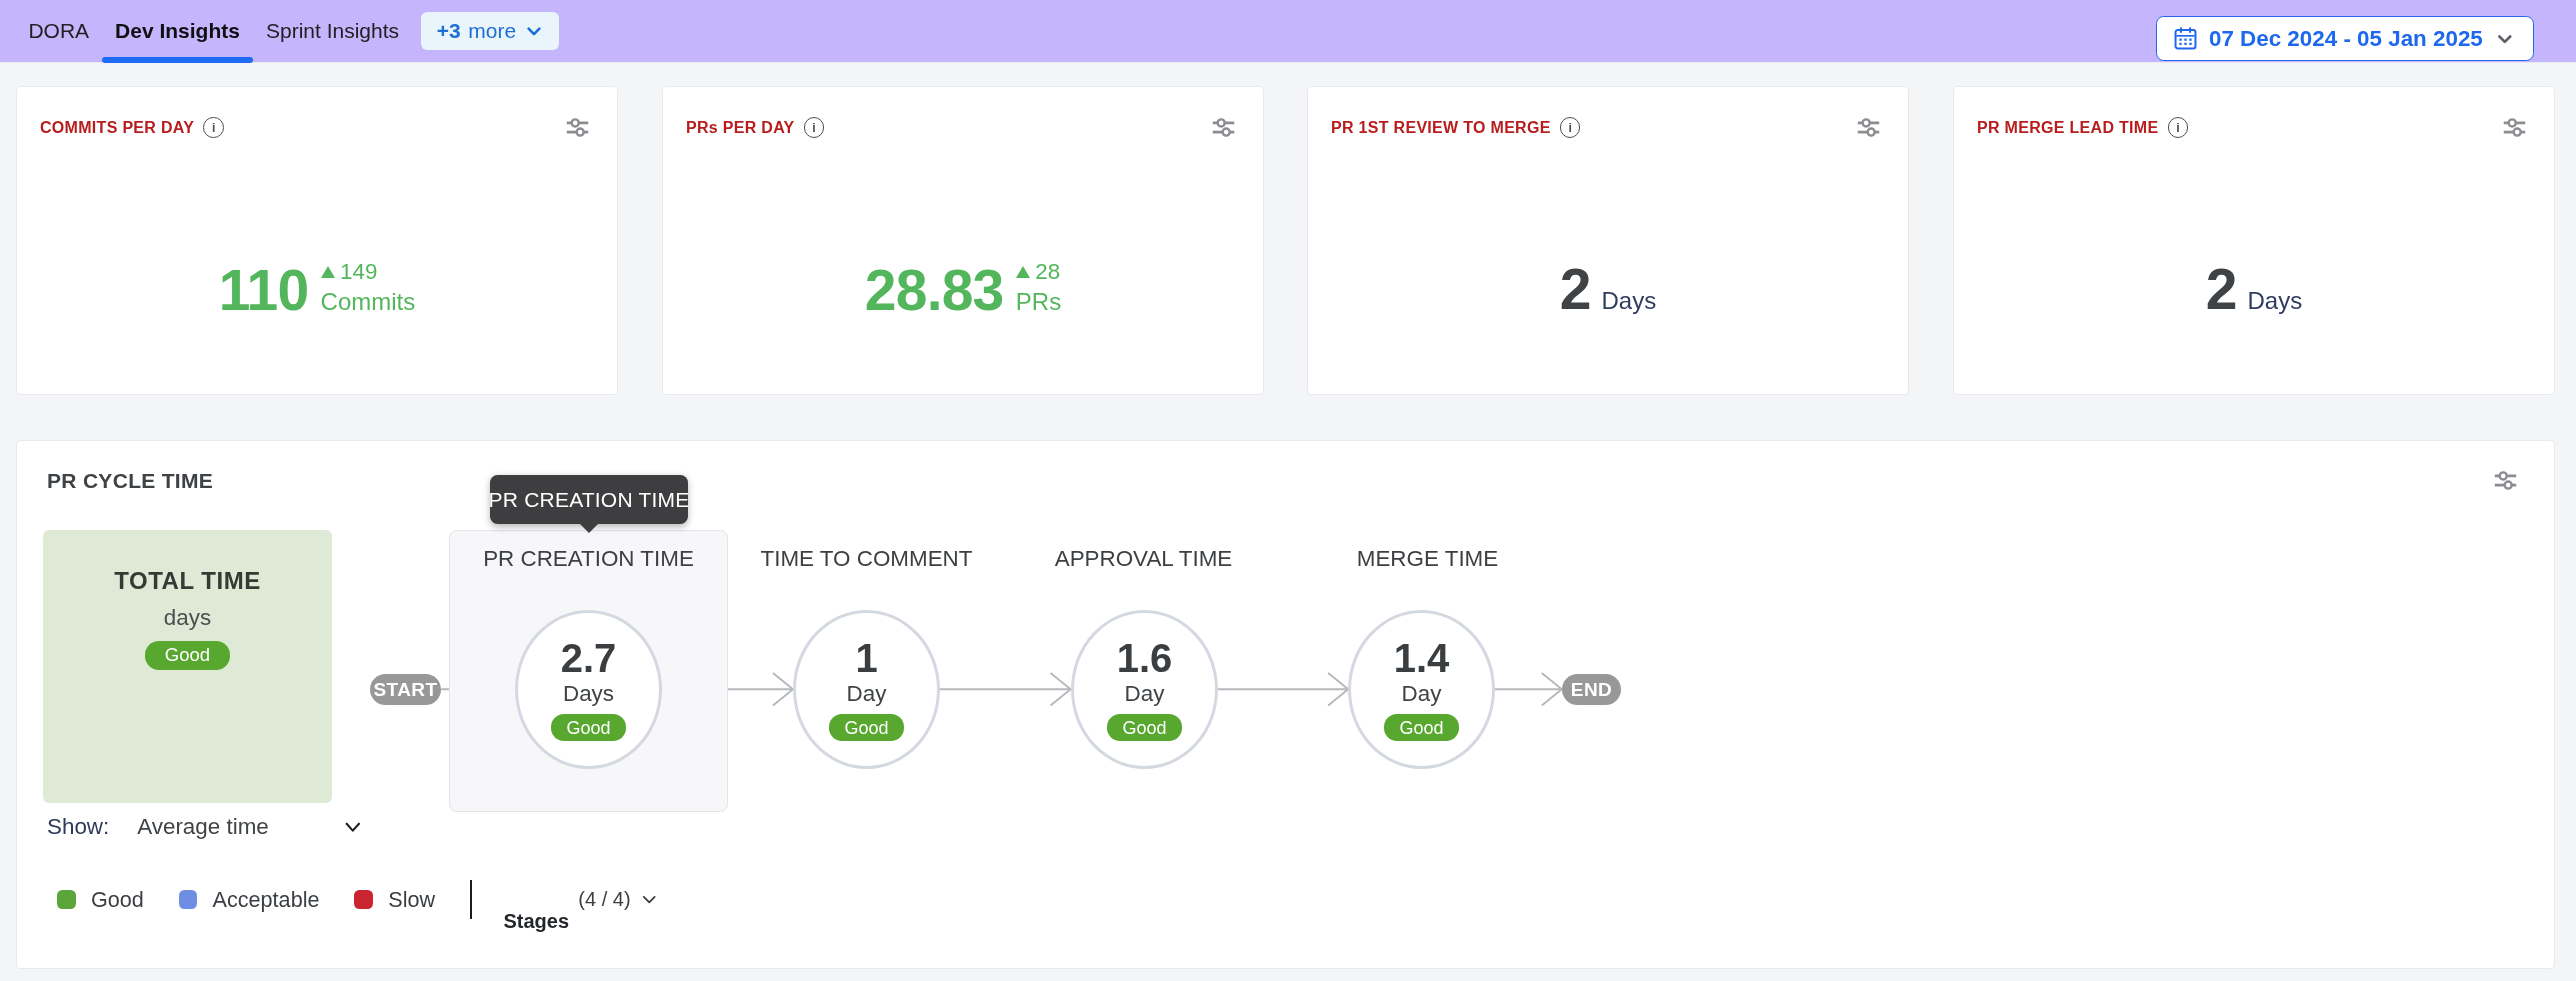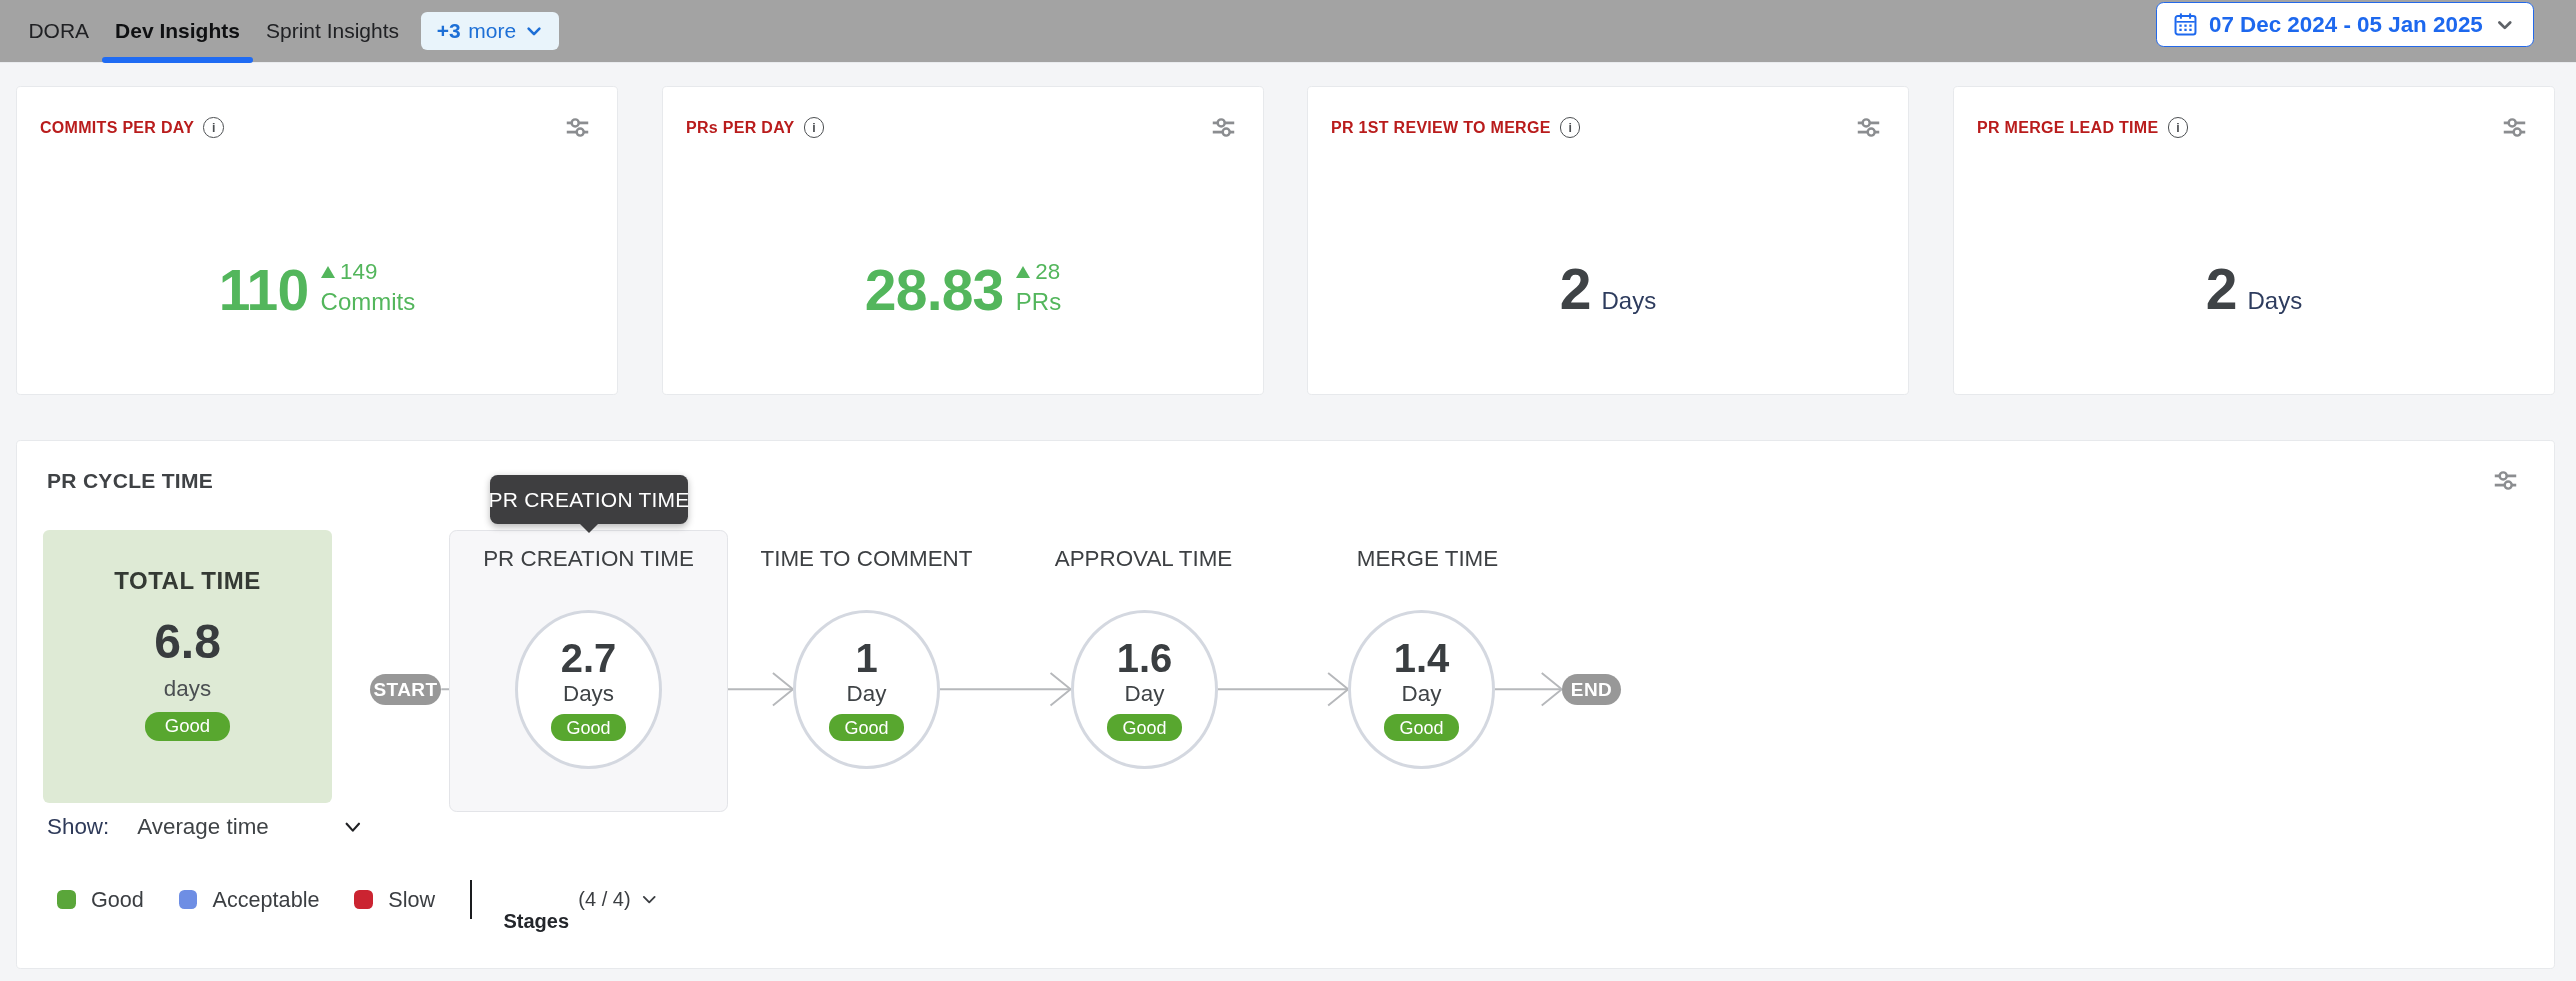--- a/index.html
+++ b/index.html
@@ -2,33 +2,33 @@
 <html style="font-size:12.3px"><head>
 <meta charset="utf-8">
 <style>
   html,body{margin:0;padding:0;}
   body{
     width:2576px;height:981px;position:relative;overflow:hidden;
     background:#f4f5f7;font-family:"Liberation Sans",sans-serif;
     -webkit-font-smoothing:antialiased;
   }
   
-  .topbar{position:absolute;top:0;left:0;right:0;height:62px;background:#a3a3a3;
+  .topbar{position:absolute;top:0;left:0;right:0;height:62px;background:#c4b5fd;
     border-bottom:1.5px solid #e9ebee;display:flex;align-items:center;}
   .tabs{display:flex;align-items:center;height:100%;padding-left:15.4px;}
   .tab{position:relative;height:100%;display:flex;align-items:center;
     padding:0 13px;font-size:21px;color:#202124;cursor:pointer;white-space:nowrap;}
   .tab.active{font-weight:bold;color:#0f1012;}
   .tab .underline{position:absolute;left:0;right:0;bottom:-0.8px;height:6.2px;
     background:#1f6bf3;border-radius:3.9px;}
   .more-chip{margin-left:9.3px;display:flex;align-items:center;gap:7.7px;
     background:#e9f4fb;color:#1d6fd6;border-radius:6.2px;padding:7px 15.4px;
     font-size:21px;cursor:pointer;}
   .more-chip .plus{font-weight:bold;}
-  .datepicker{position:absolute;right:42px;top:2px;height:45px;box-sizing:border-box;
+  .datepicker{position:absolute;right:42px;top:16px;height:45px;box-sizing:border-box;
     border:1.9px solid #2368e9;border-radius:7.7px;background:#fff;display:flex;
     align-items:center;gap:11.6px;padding:0 17px;color:#1d68ee;font-size:22.4px;
     font-weight:bold;cursor:pointer;}
   
   .metric-card{position:absolute;top:86px;width:602px;height:309px;background:#fff;
     border:1.5px solid #e7e9ec;border-radius:4.6px;box-sizing:border-box;}
   .card-head{position:absolute;top:29px;left:23px;right:28px;display:flex;align-items:center;}
   .card-title{font-size:16px;font-weight:bold;color:#b91c1c;letter-spacing:0.3px;white-space:nowrap;}
   .info-icon{width:18.5px;height:18.5px;border:1.9px solid #4c4f52;border-radius:50%;
     margin-left:9.3px;display:flex;align-items:center;justify-content:center;
@@ -219,21 +219,20 @@
     <svg width="23" height="23" viewBox="0 0 30 30">
       <line x1="1" y1="9" x2="29" y2="9" stroke="#8b8d90" stroke-width="3.6"></line>
       <circle cx="12" cy="9" r="4.6" fill="#fff" stroke="#8b8d90" stroke-width="3.2"></circle>
       <line x1="1" y1="21" x2="29" y2="21" stroke="#8b8d90" stroke-width="3.6"></line>
       <circle cx="18.5" cy="21" r="4.6" fill="#fff" stroke="#8b8d90" stroke-width="3.2"></circle>
     </svg>
   </span>
 
   <div class="total-box">
     <div class="total-label">TOTAL TIME</div>
-    <div class="total-value">6.8</div>
     <div class="total-unit">days</div>
     <div><span class="badge">Good</span></div>
   </div>
 
   <div class="show-row">
     <span class="show-label">Show:</span>
     <span class="show-value">Average time</span>
     <span class="show-chev">
       <svg width="21.6" height="21.6" viewBox="0 0 28 28">
         <polyline points="6,10 14,19 22,10" fill="none" stroke="#202124" stroke-width="2.8" stroke-linecap="round" stroke-linejoin="round"></polyline>

